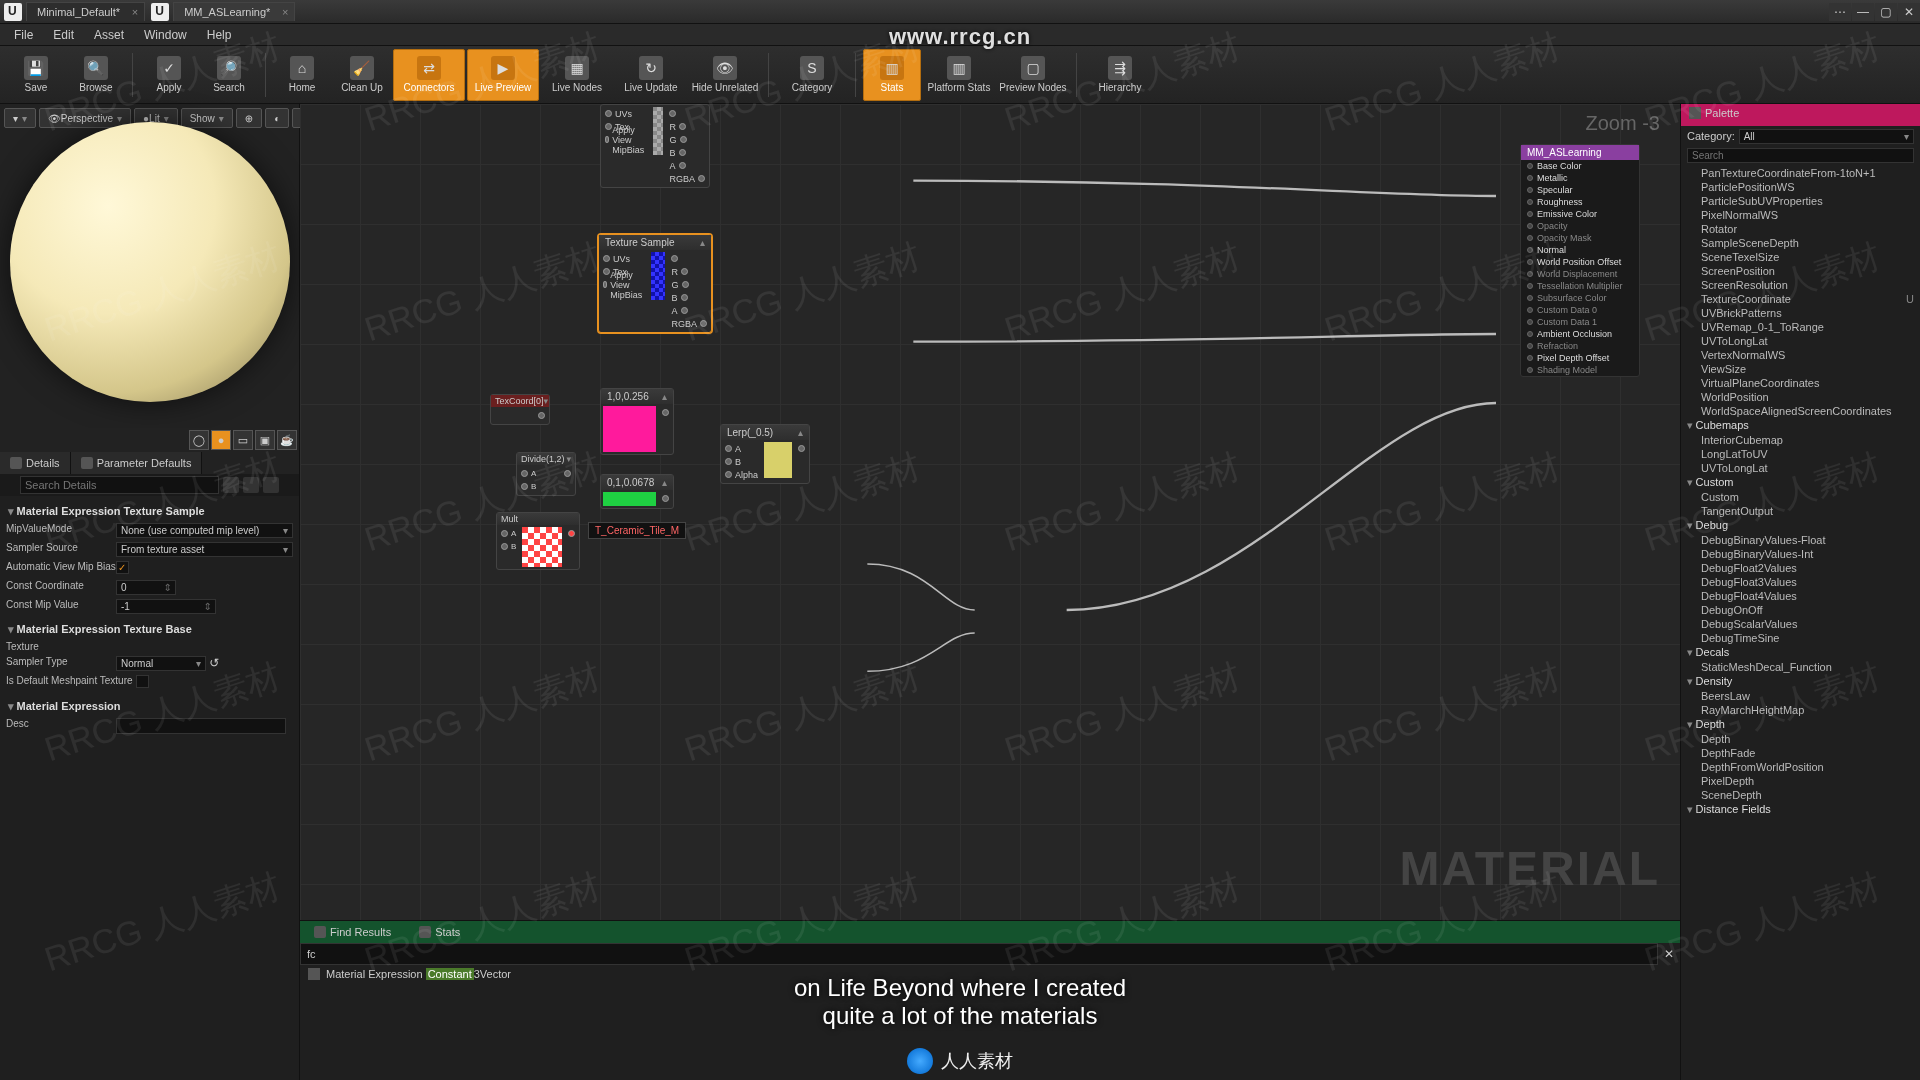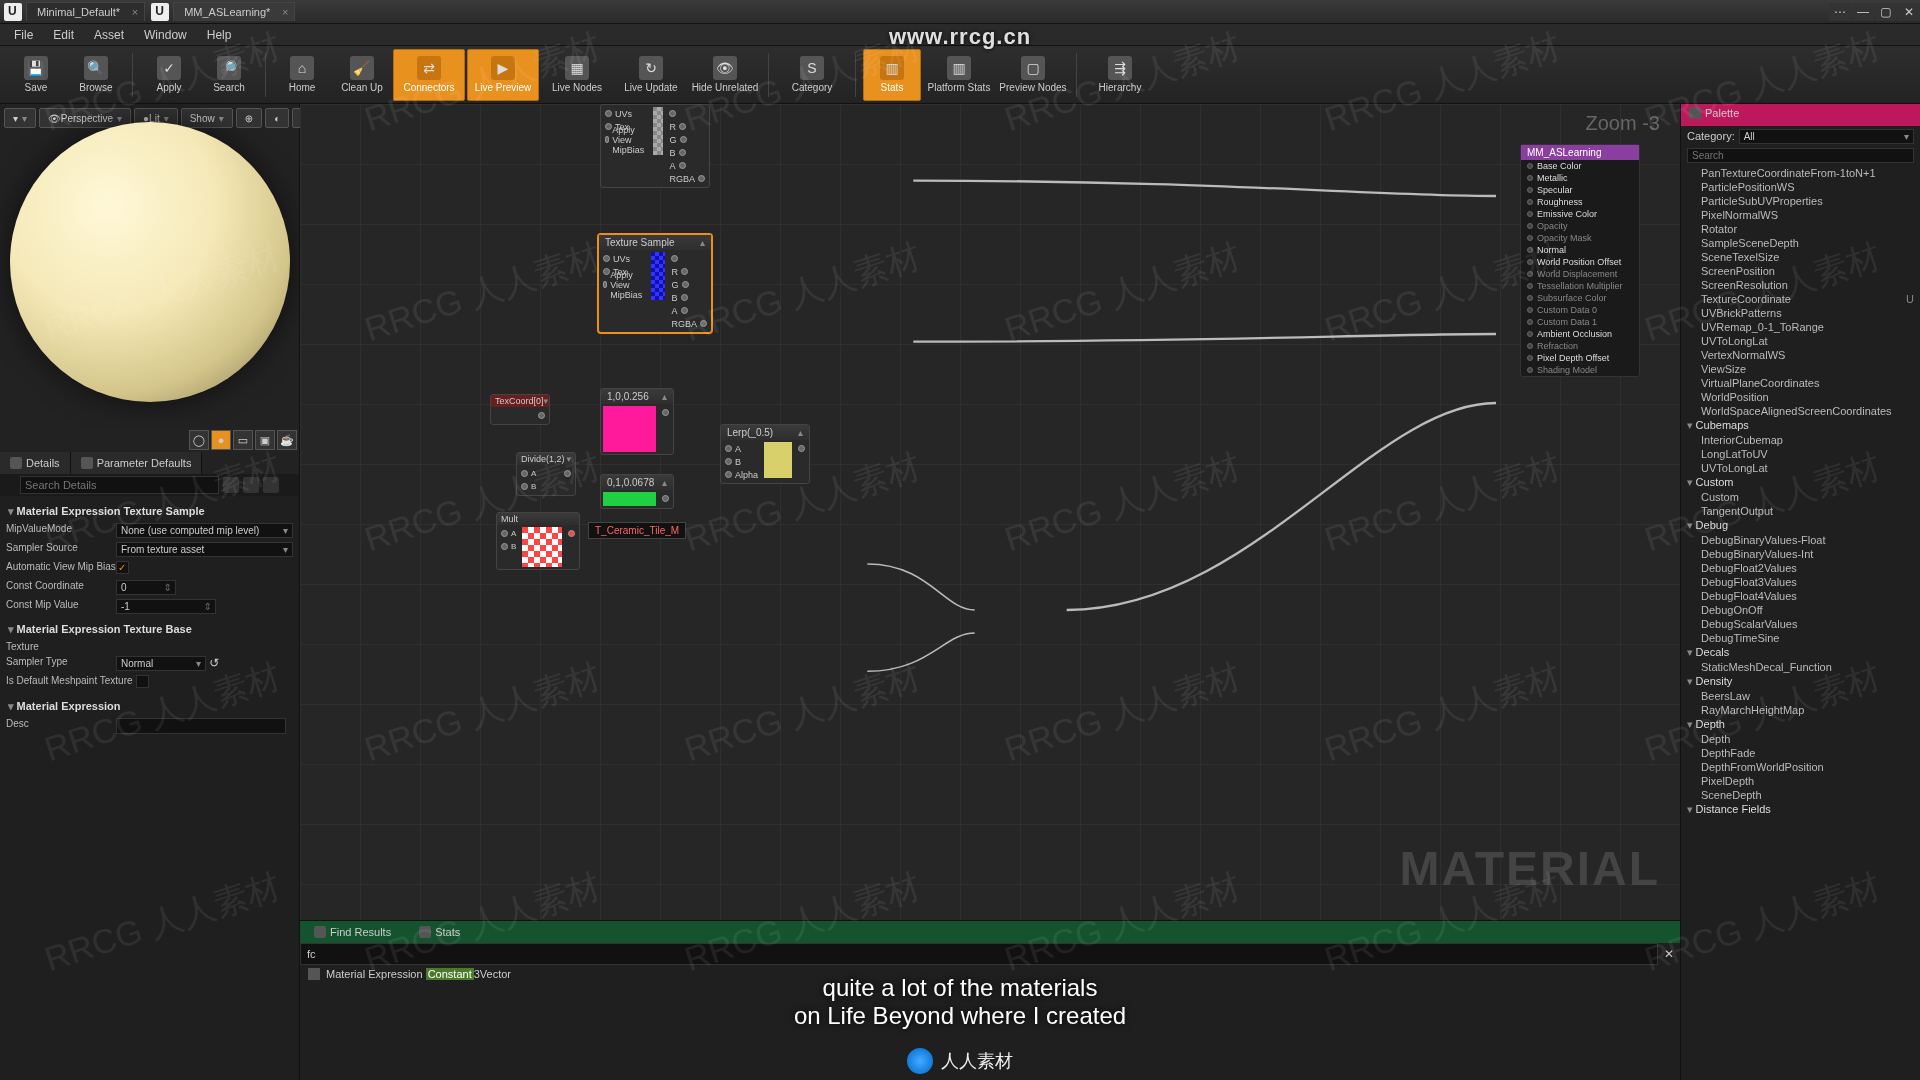--- a/index.html
+++ b/index.html
@@ -779,22 +779,22 @@
         </div>
         <div class="pal-item">
           <span>SceneDepth</span>
         </div>
         <div class="pal-cat">Distance Fields</div>
       </div>
   </div>
 </div>
 
 <div class="subtitle">
+  <div>on Life Beyond where I created</div>
   <div>quite a lot of the materials</div>
-  <div>on Life Beyond where I created</div>
 </div>
 <div class="footer-wm">
   <div class="logo"></div>
   <span>人人素材</span>
 </div>
 <div class="rrcg-layer" id="rrcg">
     <span style="left: 40px; top: 60px;">RRCG 人人素材</span>
     <span style="left: 360px; top: 60px;">RRCG 人人素材</span>
     <span style="left: 680px; top: 60px;">RRCG 人人素材</span>
     <span style="left: 1000px; top: 60px;">RRCG 人人素材</span>

